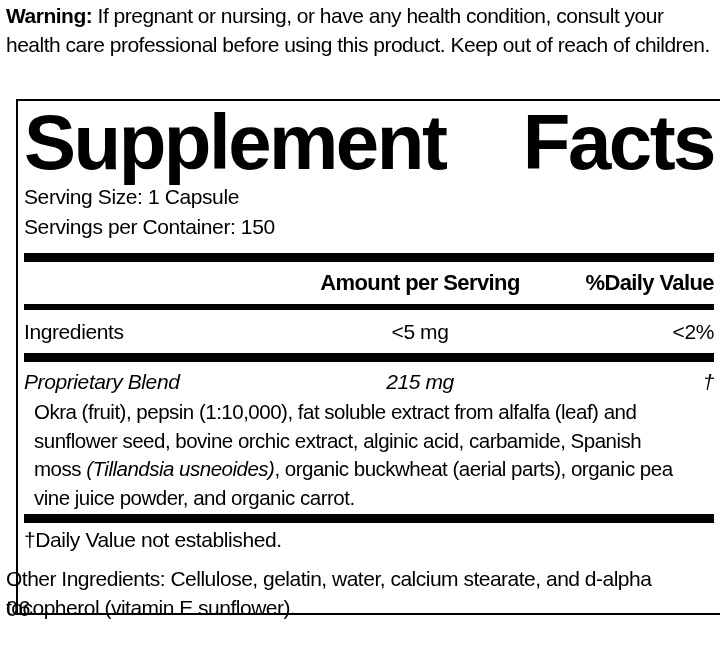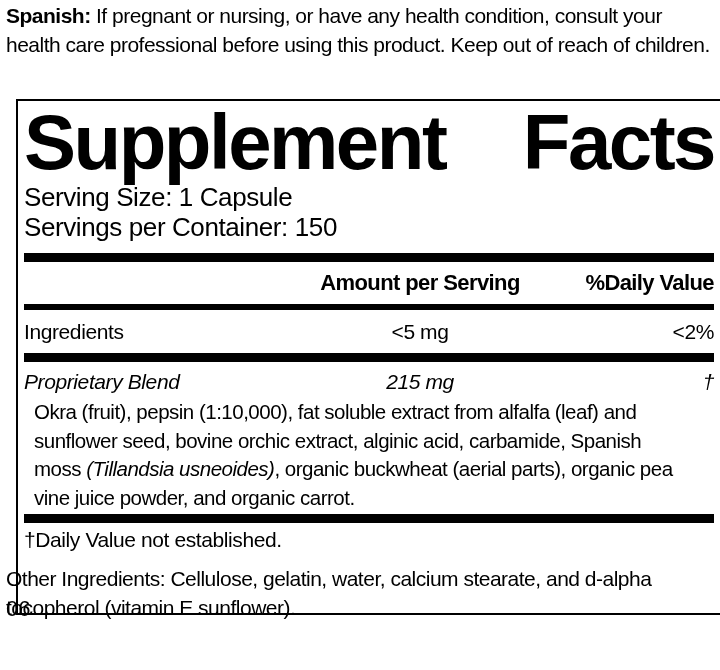--- a/index.html
+++ b/index.html
@@ -30,21 +30,21 @@
   }
 
   .title-row {
     display: flex; justify-content: space-between; align-items: baseline;
     height: 80px; line-height: 80px; margin-top: 1px;
     font-size: 78px; font-weight: bold; letter-spacing: -2.5px;
     white-space: nowrap;
   }
 
   .serving-line {
-    font-size: 26px; line-height: 30px; letter-spacing: -0.4px;
+    font-size: 21px; line-height: 30px; letter-spacing: -0.4px;
   }
 
   .bar { background: #000; width: 100%; }
   .bar-top      { height: 9px; margin-top: 11px; }
   .bar-medium   { height: 6px; }
   .bar-thick    { height: 9px; }
   .bar-footnote { height: 9px; margin-top: 2px; }
 
   .header-row { position: relative; height: 42px; }
   .header-row .hdr {
@@ -86,21 +86,21 @@
   .product-code {
     position: absolute; left: 6px; top: 594px;
     font-size: 22px; line-height: 30px;
   }
 </style>
 </head>
 <body>
 
 <div class="page">
 
-  <p class="warning"><span class="warn-label">Spanish:</span><span> If pregnant or nursing, or have any health condition, consult your health care professional before using this product. Keep out of reach of children.</span></p>
+  <p class="warning"><span class="warn-label">Warning:</span><span> If pregnant or nursing, or have any health condition, consult your health care professional before using this product. Keep out of reach of children.</span></p>
 
   <div class="panel">
 
     <div class="title-row">
       <span>Supplement</span>
       <span>Facts</span>
     </div>
 
     <div class="serving-line">Serving Size: 1 Capsule</div>
     <div class="serving-line">Servings per Container: 150</div>

